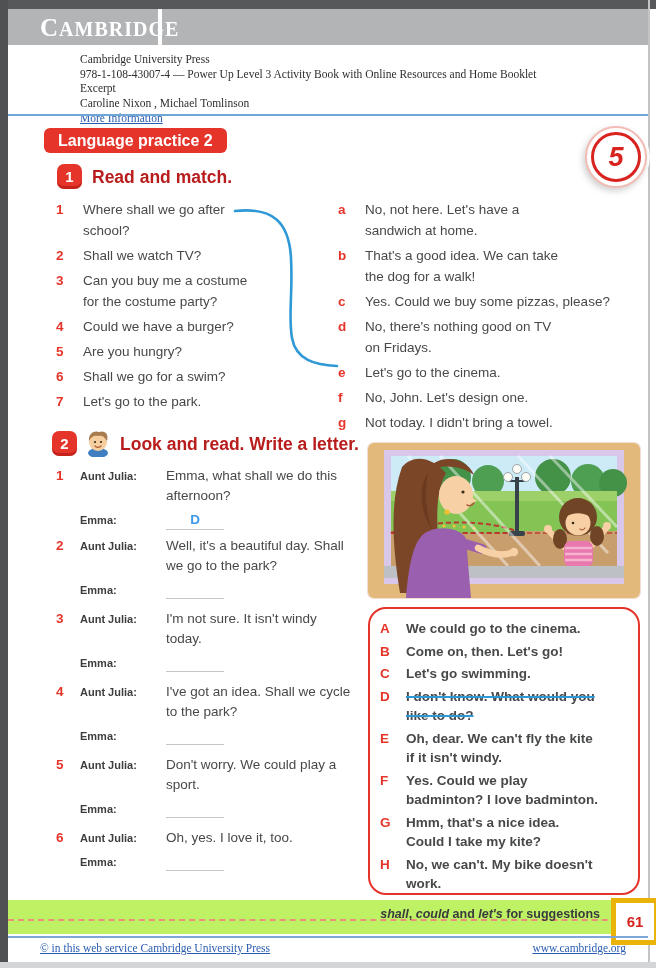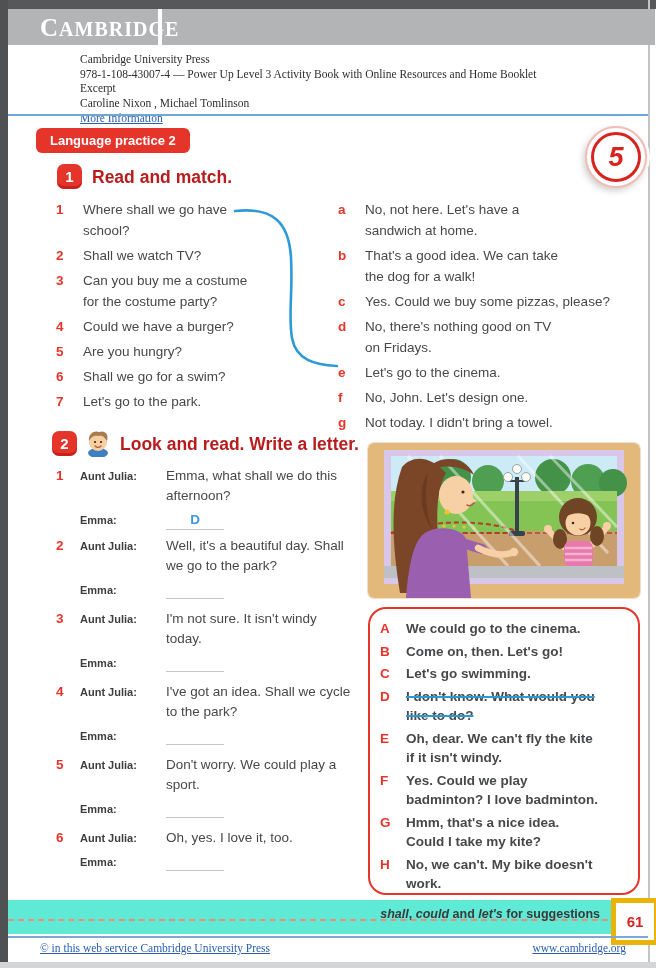--- a/index.html
+++ b/index.html
@@ -4,32 +4,32 @@
 <style>
   html,body{margin:0;padding:0;background:#fff;}
   .page{position:relative;width:656px;height:968px;background:#ffffff;overflow:hidden;
         font-family:"Liberation Sans","DejaVu Sans",sans-serif;color:#47484a;}
   
   .edge-top{position:absolute;left:0;top:0;width:656px;height:9px;background:#57585a;}
   .edge-left{position:absolute;left:0;top:0;width:8px;height:968px;background:#505153;}
   .edge-right{position:absolute;left:648px;top:0;width:2px;height:968px;background:#c3c4c6;}
   .edge-bottom{position:absolute;left:0;top:962px;width:656px;height:6px;background:#d4d5d6;}
   
-  .logo-banner{position:absolute;left:8px;top:9px;width:640px;height:36px;background:#b2b4b6;padding-left:7px;}
+  .logo-banner{position:absolute;left:8px;top:9px;width:640px;height:36px;background:#b2b4b6;}
   .logo-sep{position:absolute;left:150px;top:0;width:4px;height:36px;background:#ffffff;}
   .logo-text{position:absolute;left:32px;top:5px;color:#ffffff;font-family:"Liberation Serif","DejaVu Serif",serif;
              font-size:20px;letter-spacing:1px;font-weight:600;}
   .logo-text::first-letter{font-size:25px;}
   .meta{position:absolute;left:40px;top:52px;font-family:"Liberation Serif","DejaVu Serif",serif;
         font-size:11.5px;line-height:1.28;color:#2e2e30;margin-left:40px;}
   .meta a{color:#2a5db0;text-decoration:underline;cursor:pointer;}
   .top-rule{position:absolute;left:8px;top:114px;width:640px;height:2px;background:#6ea6d8;}
   
-  .lp-banner{position:absolute;left:36px;top:128px;height:25px;padding:0 14px;background:#e5352b;
-             border-radius:6px;color:#fff;font-weight:bold;font-size:13px;line-height:25px;}
+  .lp-banner{position:absolute;left:44px;top:128px;height:25px;padding:0 14px;background:#e5352b;
+             border-radius:6px;color:#fff;font-weight:bold;font-size:16px;line-height:25px;}
   .unit-badge{position:absolute;left:585px;top:126px;width:58px;height:58px;border-radius:50%;
               background:#fff;border:2px solid #f2bcb4;box-shadow:-2px 3px 6px rgba(120,120,120,.35),0 0 0 3px #fff;
               display:flex;align-items:center;justify-content:center;}
   .unit-badge-inner{width:44px;height:44px;border-radius:50%;border:3px solid #d8231f;
               display:flex;align-items:center;justify-content:center;}
   .unit-badge-num{color:#d8231f;font-weight:bold;font-size:27px;font-style:italic;}
   
   .ex-badge{position:absolute;width:25px;height:25px;background:#e5352b;border-radius:7px;
             color:#fff;font-weight:bold;font-size:15px;display:flex;align-items:center;justify-content:center;
             box-shadow:inset 0 -3px 0 rgba(140,0,0,.35);}
@@ -54,21 +54,21 @@
   .scene{position:absolute;left:368px;top:443px;width:272px;height:155px;border-radius:6px;overflow:hidden;
          box-shadow:0 0 0 1px #f2ddd3;}
   
   .opt-box{position:absolute;left:368px;top:607px;width:272px;height:288px;border:2.5px solid #e5352b;
            border-radius:18px;background:#fff;box-sizing:border-box;padding:10px 10px;}
   .opt-row{display:grid;grid-template-columns:26px 1fr;margin-bottom:3px;}
   .opt-row .idx{color:#e5352b;font-weight:bold;font-size:13.5px;line-height:19.5px;}
   .opt-row .txt{font-size:13.5px;line-height:19.5px;white-space:pre-line;font-weight:bold;}
   .struck{text-decoration:line-through;text-decoration-color:#2f99d6;text-decoration-thickness:2px;}
   
-  .focus-strip{position:absolute;left:8px;top:900px;width:640px;height:34px;background:#5eead4;}
+  .focus-strip{position:absolute;left:8px;top:900px;width:640px;height:34px;background:#bef264;}
   .focus-dash{position:absolute;left:0;top:19px;width:100%;border-top:2px dashed #ee8d7b;}
   .focus-text{position:absolute;right:48px;top:7px;font-size:12.5px;font-weight:600;color:#3b3b3d;}
   .focus-text i{font-style:italic;}
   .page-num-box{position:absolute;left:611px;top:898px;width:38px;height:37px;background:#fff;
                 border:5px solid #eab308;display:flex;align-items:center;justify-content:center;
                 color:#d8231f;font-weight:bold;font-size:15px;}
   .bottom-rule{position:absolute;left:8px;top:936px;width:640px;height:2px;background:#7da7d9;}
   .foot-link{position:absolute;top:942px;font-family:"Liberation Serif","DejaVu Serif",serif;
              font-size:11.5px;color:#2a5db0;text-decoration:underline;cursor:pointer;}
   .char-icon{position:absolute;left:83px;top:429px;width:30px;height:28px;}
@@ -102,21 +102,21 @@
       <span class="unit-badge-num">5</span>
     </div>
   </div>
 
   <div class="ex-badge" style="left:57px;top:164px;">1</div>
   <div class="ex-title" style="left:92px;top:167px;">Read and match.</div>
 
   <div class="q-list">
     <div class="match-row">
         <span class="idx">1</span>
-        <span class="txt">Where shall we go have
+        <span class="txt">Where shall we go after
 school?</span>
       </div>
     <div class="match-row">
         <span class="idx">2</span>
         <span class="txt">Shall we watch TV?</span>
       </div>
     <div class="match-row">
         <span class="idx">3</span>
         <span class="txt">Can you buy me a costume
 for the costume party?</span>

